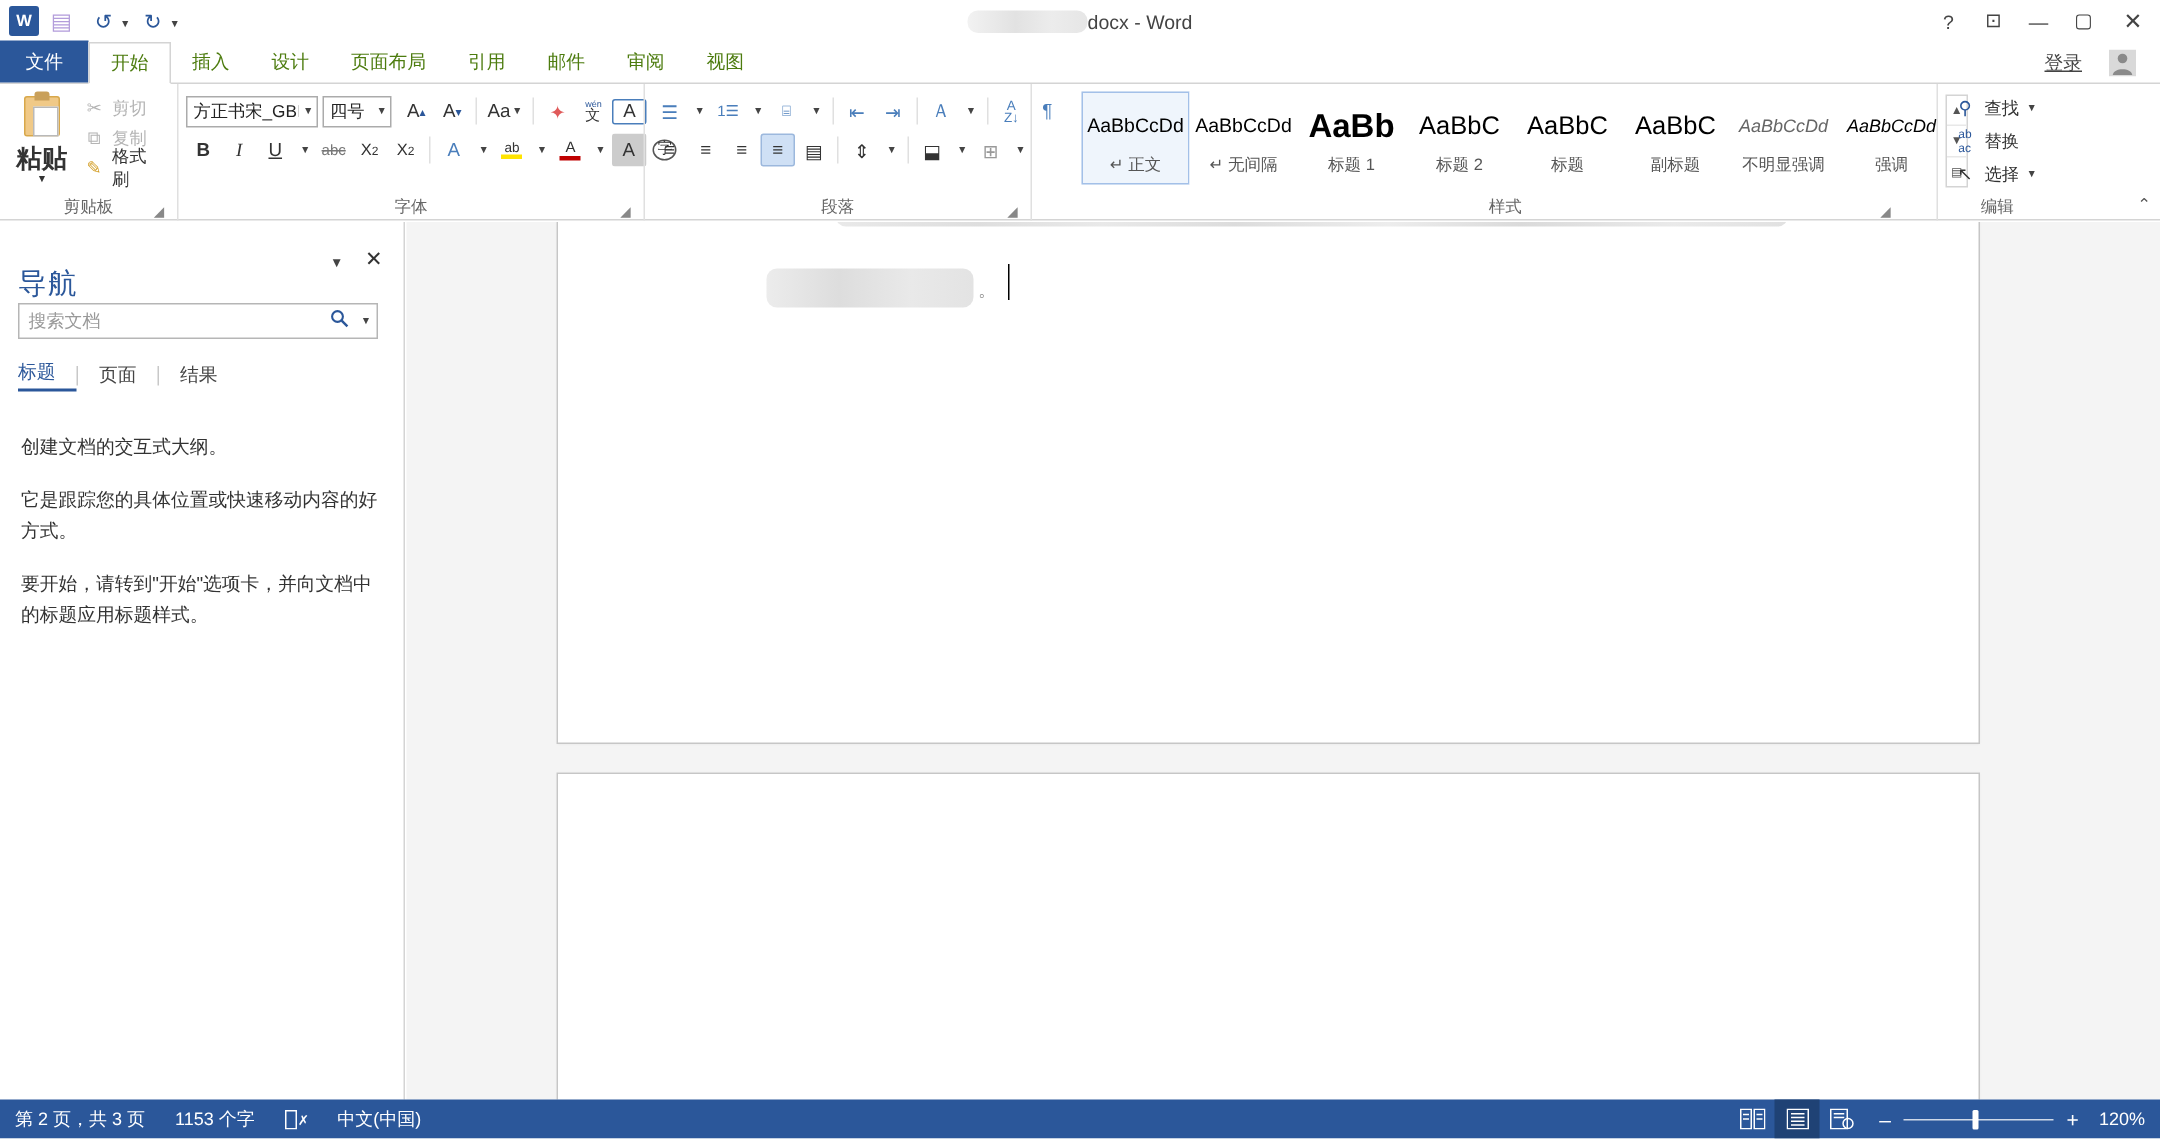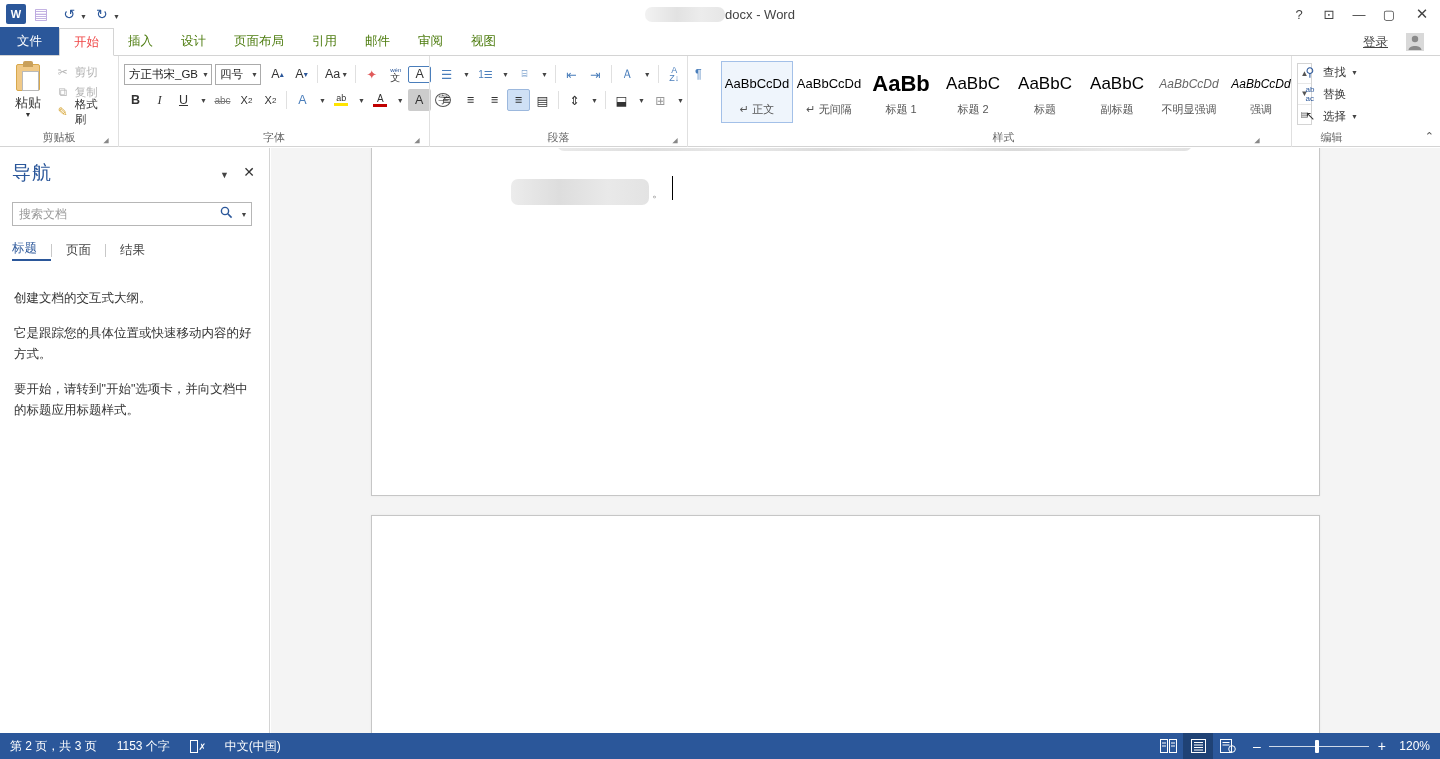--- a/index.html
+++ b/index.html
@@ -53,21 +53,21 @@
     position:absolute; left:0; top:28px; width:1440px; height:28px;
     background:#ffffff; display:flex; align-items:flex-end;
     border-bottom:1px solid #d4d4d4;
   }
   .tab {
     height:28px; padding:0 14px; display:flex; align-items:center;
     font-size:12.5px; color:#4d7c0f; cursor:pointer; position:relative;
   }
   .tab.file { background:#2b579a; color:#fff; padding:0 17px; height:28px; }
   .tab.active {
-    background:#fff; color:#ef4444;
+    background:#fff; color:#4d7c0f;
     border-left:1px solid #d4d4d4; border-right:1px solid #d4d4d4;
     border-top:1px solid #d4d4d4; border-bottom:1px solid #fff;
     margin-bottom:-1px; z-index:2;
   }
   .signin {
     position:absolute; right:52px; top:28px; height:28px;
     display:flex; align-items:center; font-size:12.5px; color:#444;
     text-decoration:underline; cursor:pointer;
   }
   .avatar-box{
@@ -80,21 +80,20 @@
     position:absolute; left:0; top:56px; width:1440px; height:91px;
     background:#fff; border-bottom:1px solid #d4d4d4;
     display:flex; align-items:stretch;
   }
   .grp { position:relative; height:91px; padding:3px 5px 0 5px; display:flex; flex-direction:column; }
   .grp + .grp { border-left:1px solid #e0e0e0; }
   .grp-body { flex:1; display:flex; align-items:flex-start; }
   .grp-label {
     height:17px; font-size:11px; color:#666; text-align:center; line-height:17px;
     position:relative;
-    font-family:Liberation Mono, monospace;
   }
   .dlg-launch {
     position:absolute; right:2px; bottom:1px; width:10px; height:10px;
     font-size:9px; color:#888; cursor:pointer; line-height:10px;
   }
 
   
   .clip-paste {
     width:46px; display:flex; flex-direction:column; align-items:center;
     padding-top:2px; cursor:pointer;
@@ -105,21 +104,21 @@
     background:#f0c987; border:1px solid #d8a84b; border-radius:2px;
   }
   .paste-clip{
     position:absolute; left:10px; top:0px; width:10px; height:6px;
     background:#c9a05a; border-radius:2px 2px 0 0;
   }
   .paste-page{
     position:absolute; left:9px; top:10px; width:17px; height:20px;
     background:#fff; border:1px solid #b9b9b9;
   }
-  .clip-paste .lbl { font-size:13px; color:#333; margin-top:1px; }
+  .clip-paste .lbl { font-size:17px; color:#333; margin-top:1px;font-weight:bold; }
   .clip-paste .car { font-size:7px; color:#333; margin-top:-1px;}
   .clip-cmds { display:flex; flex-direction:column; padding-top:3px; }
   .clip-cmd {
     display:flex; align-items:center; gap:4px; height:20px; padding:0 4px;
     font-size:11.5px; color:#b4b4b4; cursor:default;
   }
   .clip-cmd.on { color:#333; cursor:pointer; }
   .ci { width:16px; height:16px; display:flex; align-items:center; justify-content:center; font-size:12px; }
 
   
@@ -168,21 +167,21 @@
   .ribbon-collapse {
     position:absolute; right:6px; bottom:3px; font-size:11px; color:#555; cursor:pointer;
   }
 
   
   .navpane {
     position:absolute; left:0; top:148px; width:270px; height:585px;
     background:#fff; border-right:1px solid #d4d4d4;
   }
   .nav-title {
-    position:absolute; left:12px; top:12px;
+    position:absolute; left:12px; top:28px;
     font-size:19px; color:#2b579a; letter-spacing:1px;
   }
   .nav-dd { position:absolute; right:40px; top:22px; font-size:9px; color:#444; cursor:pointer; }
   .nav-close { position:absolute; right:14px; top:16px; font-size:14px; color:#333; cursor:pointer; }
   .nav-search {
     position:absolute; left:12px; top:54px; width:240px; height:24px;
     border:1px solid #b6b6b6; background:#fff; display:flex; align-items:center;
   }
   .nav-search input {
     flex:1; border:0; outline:0; font-size:12px; color:#333; padding:0 6px;

